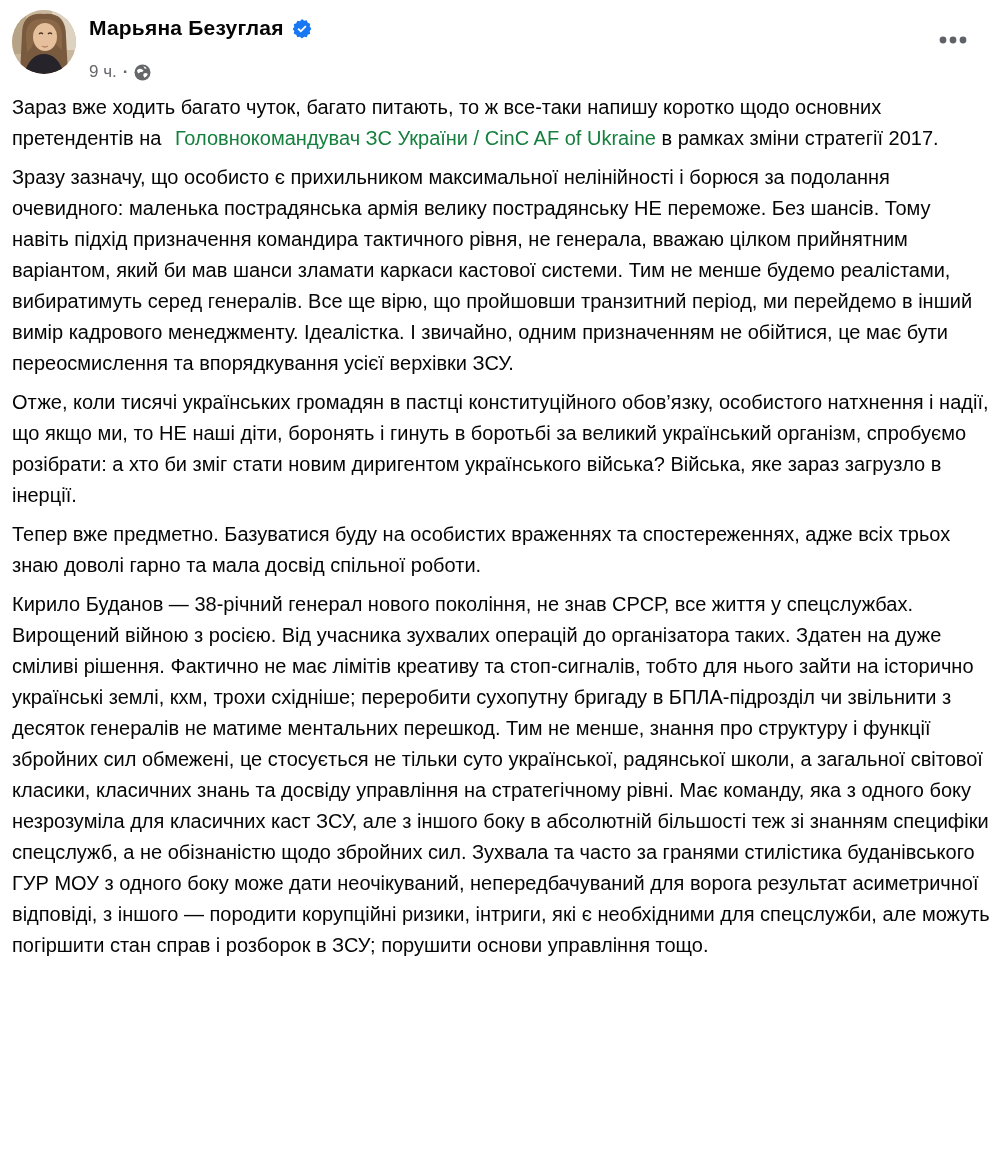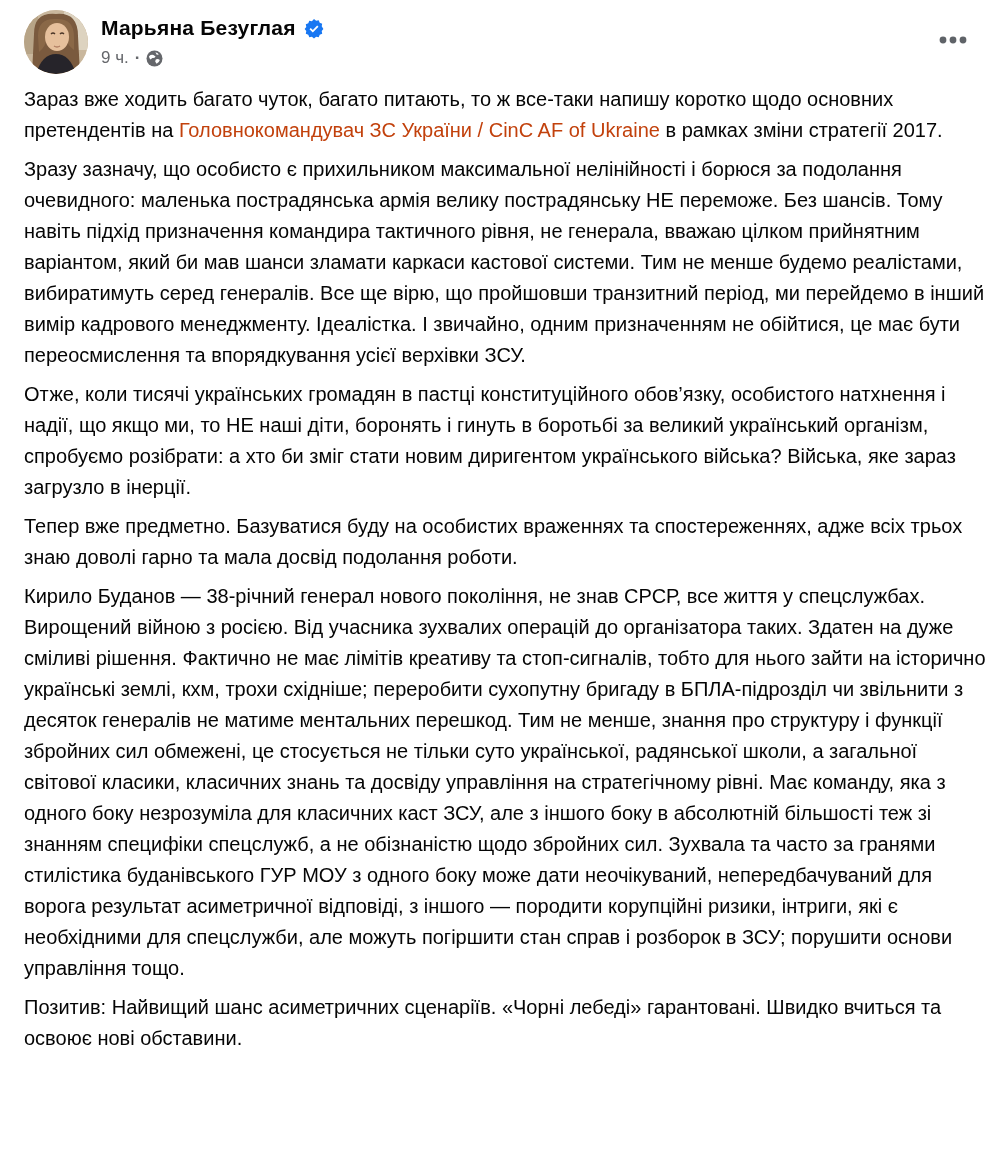--- a/index.html
+++ b/index.html
@@ -5,21 +5,20 @@
   * { margin: 0; padding: 0; box-sizing: border-box; }
   html, body { background: #fff; }
   body { font-family: "Liberation Sans", "DejaVu Sans", sans-serif; }
   .page {
     position: relative;
     width: 1003px;
     height: 1175px;
     background: #ffffff;
     overflow: hidden;
     color: #050505;
-    padding-left: 12px;
   }
   .post-header {
     display: flex;
     align-items: flex-start;
     padding: 10px 12px 0 12px;
     position: relative;
   }
   .avatar {
     width: 64px;
     height: 64px;
@@ -37,21 +36,21 @@
     font-weight: bold;
     color: #050505;
     letter-spacing: 0.2px;
     cursor: pointer;
   }
   .badge { display: inline-flex; align-items: center; margin-top: 2px; }
   .sub-row {
     display: flex;
     align-items: center;
     gap: 5px;
-    margin-top: 8px;
+    margin-top: 22px;
     color: #65676b;
     font-size: 17px;
   }
   .sub-row .timestamp { cursor: pointer; }
   .sub-row .dot { font-weight: bold; padding: 0 1px; }
   .globe { display: inline-flex; align-items: center; margin-top: 1px; }
   .menu-btn {
     position: absolute;
     top: 30px;
     right: 30px;
@@ -63,23 +62,24 @@
     line-height: 0;
   }
   .post-body {
     padding: 10px 12px 0 12px;
     font-size: 20px;
     line-height: 31px;
     color: #050505;
   }
   .post-body p { margin: 0 0 8px 0; }
   .entity-link {
-    color: #c2410c;
+    color: #15803d;
     text-decoration: none;
     cursor: pointer;
+    margin-left: 8px;
   }
 </style>
 </head>
 <body>
 
 <div class="page">
 
   <div class="post-header">
 
     <div class="avatar">
@@ -137,18 +137,17 @@
         </svg>
       </span>
     </button>
 
   </div>
 
   <div class="post-body">
     <p><span>Зараз вже ходить багато чуток, багато питають, то ж все-таки напишу коротко щодо основних претендентів на </span><a class="entity-link" href="#">Головнокомандувач ЗС України / CinC AF of Ukraine</a><span> в рамках зміни стратегії 2017.</span></p>
     <p>Зразу зазначу, що особисто є прихильником максимальної нелінійності і борюся за подолання очевидного: маленька пострадянська армія велику пострадянську НЕ переможе. Без шансів. Тому навіть підхід призначення командира тактичного рівня, не генерала, вважаю цілком прийнятним варіантом, який би мав шанси зламати каркаси кастової системи. Тим не менше будемо реалістами, вибиратимуть серед генералів. Все ще вірю, що пройшовши транзитний період, ми перейдемо в інший вимір кадрового менеджменту. Ідеалістка. І звичайно, одним призначенням не обійтися, це має бути переосмислення та впорядкування усієї верхівки ЗСУ.</p>
     <p>Отже, коли тисячі українських громадян в пастці конституційного обов’язку, особистого натхнення і надії, що якщо ми, то НЕ наші діти, боронять і гинуть в боротьбі за великий український організм, спробуємо розібрати: а хто би зміг стати новим диригентом українського війська? Війська, яке зараз загрузло в інерції.</p>
-    <p>Тепер вже предметно. Базуватися буду на особистих враженнях та спостереженнях, адже всіх трьох знаю доволі гарно та мала досвід подолання роботи.</p>
+    <p>Тепер вже предметно. Базуватися буду на особистих враженнях та спостереженнях, адже всіх трьох знаю доволі гарно та мала досвід спільної роботи.</p>
     <p>Кирило Буданов — 38-річний генерал нового покоління, не знав СРСР, все життя у спецслужбах. Вирощений війною з росією. Від учасника зухвалих операцій до організатора таких. Здатен на дуже сміливі рішення. Фактично не має лімітів креативу та стоп-сигналів, тобто для нього зайти на історично українські землі, кхм, трохи східніше; переробити сухопутну бригаду в БПЛА-підрозділ чи звільнити з десяток генералів не матиме ментальних перешкод. Тим не менше, знання про структуру і функції збройних сил обмежені, це стосується не тільки суто української, радянської школи, а загальної світової класики, класичних знань та досвіду управління на стратегічному рівні. Має команду, яка з одного боку незрозуміла для класичних каст ЗСУ, але з іншого боку в абсолютній більшості теж зі знанням специфіки спецслужб, а не обізнаністю щодо збройних сил. Зухвала та часто за гранями стилістика буданівського ГУР МОУ з одного боку може дати неочікуваний, непередбачуваний для ворога результат асиметричної відповіді, з іншого — породити корупційні ризики, інтриги, які є необхідними для спецслужби, але можуть погіршити стан справ і розборок в ЗСУ; порушити основи управління тощо.</p>
-    <p>Позитив: Найвищий шанс асиметричних сценаріїв. «Чорні лебеді» гарантовані. Швидко вчиться та освоює нові обставини.</p>
   </div>
 
 </div>
 
 </body></html>

